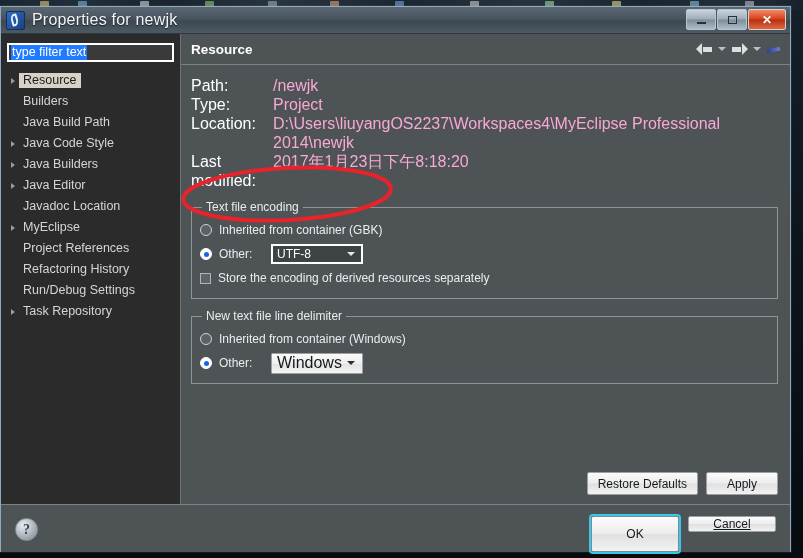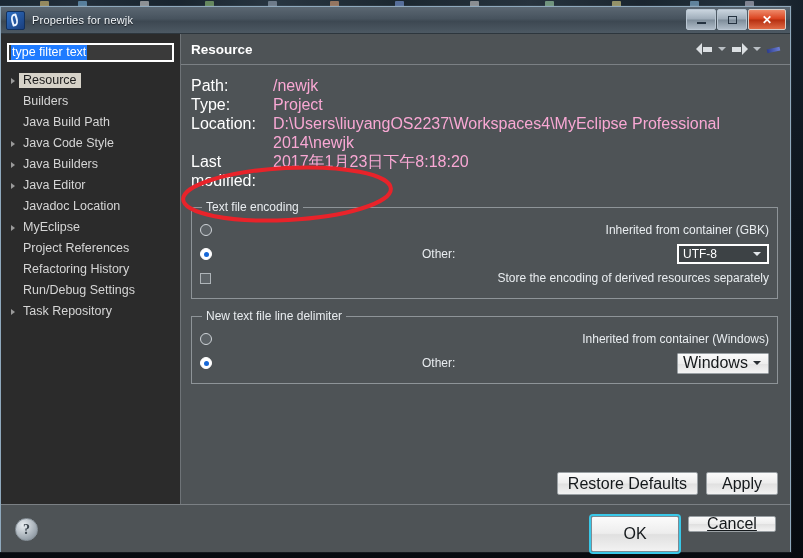--- a/index.html
+++ b/index.html
@@ -40,21 +40,21 @@
     width:17px;height:17px;margin-left:5px;margin-right:7px;border-radius:2px;
     background:linear-gradient(135deg,#2e6fc4,#1b3f7d);
     position:relative;flex:none;border:1px solid #12305c;
   }
   .title-icon:before{
     content:"";position:absolute;left:4px;top:2px;width:7px;height:12px;
     border:2px solid #eaf2ff;border-radius:60% 10% 60% 10%;
     transform:rotate(-18deg);box-sizing:border-box;
   }
   .title-text{
-    color:#f2f6fa;font-size:11px;letter-spacing:.2px;
+    color:#f2f6fa;font-size:16px;letter-spacing:.2px;
     text-shadow:0 1px 1px rgba(0,0,0,.65);
   }
   .winbtns{position:absolute;right:4px;top:2px;display:flex;gap:1px;}
   .winbtn{
     width:28px;height:19px;border:1px solid #b9c6d2;border-radius:2px;
     background:linear-gradient(180deg,#c9d4de 0%,#9eacb9 48%,#7d8c99 52%,#aebbc7 100%);
     display:flex;align-items:center;justify-content:center;
     color:#1d2b38;font-size:11px;line-height:1;
   }
   .winbtn.close{
@@ -124,21 +124,21 @@
   .infolabel{width:82px;flex:none;color:#ffffff;}
   .infoval{color:#f9a8d4;}
 
   fieldset.group{
     border:1px solid #8e9498;margin:10px 0 0 0;padding:4px 8px 8px 8px;
     box-sizing:border-box;position:relative;
   }
   fieldset.group legend{
     color:#e8ecef;font-size:12px;padding:0 4px;margin-left:2px;
   }
-  .optrow{display:flex;align-items:center;height:24px;font-size:12px;color:#e9edf0;justify-content:space-between;}
+  .optrow{display:flex;align-items:center;height:24px;font-size:12px;color:#e9edf0;}
   .radio{
     width:12px;height:12px;border-radius:50%;border:1px solid #cfd4d8;
     background:#5b6165;flex:none;margin-right:7px;position:relative;box-sizing:border-box;
   }
   .radio.on{background:#ffffff;border-color:#ffffff;}
   .radio.on:after{
     content:"";position:absolute;left:2.5px;top:2.5px;width:5px;height:5px;border-radius:50%;
     background:#1668d8;
   }
   .checkbox{
@@ -165,21 +165,21 @@
 
   
   .annot{position:absolute;pointer-events:none;}
 
   
   .btnrow{position:absolute;right:12px;bottom:9px;display:flex;gap:8px;}
   .btn{
     height:23px;min-width:72px;padding:0 10px;
     background:linear-gradient(180deg,#fbfbfb 0%,#ededed 48%,#e0e0e0 52%,#f2f2f2 100%);
     border:1px solid #9aa0a4;border-radius:2px;box-sizing:border-box;
-    color:#14181b;font-size:16px;display:flex;align-items:center;justify-content:center;
+    color:#14181b;font-size:12px;display:flex;align-items:center;justify-content:center;
   }
   .footer{
     height:47px;background:#4e5356;border-top:1px solid #7b8084;position:relative;
   }
   .helpicon{
     position:absolute;left:14px;top:13px;width:21px;height:21px;border-radius:50%;
     background:radial-gradient(circle at 35% 30%,#e9eef2,#9aa4ad 70%,#717c85);
     border:1px solid #8b959d;display:flex;align-items:center;justify-content:center;
     color:#3a444c;font-size:14px;font-weight:bold;font-family:"Liberation Serif",serif;
   }

